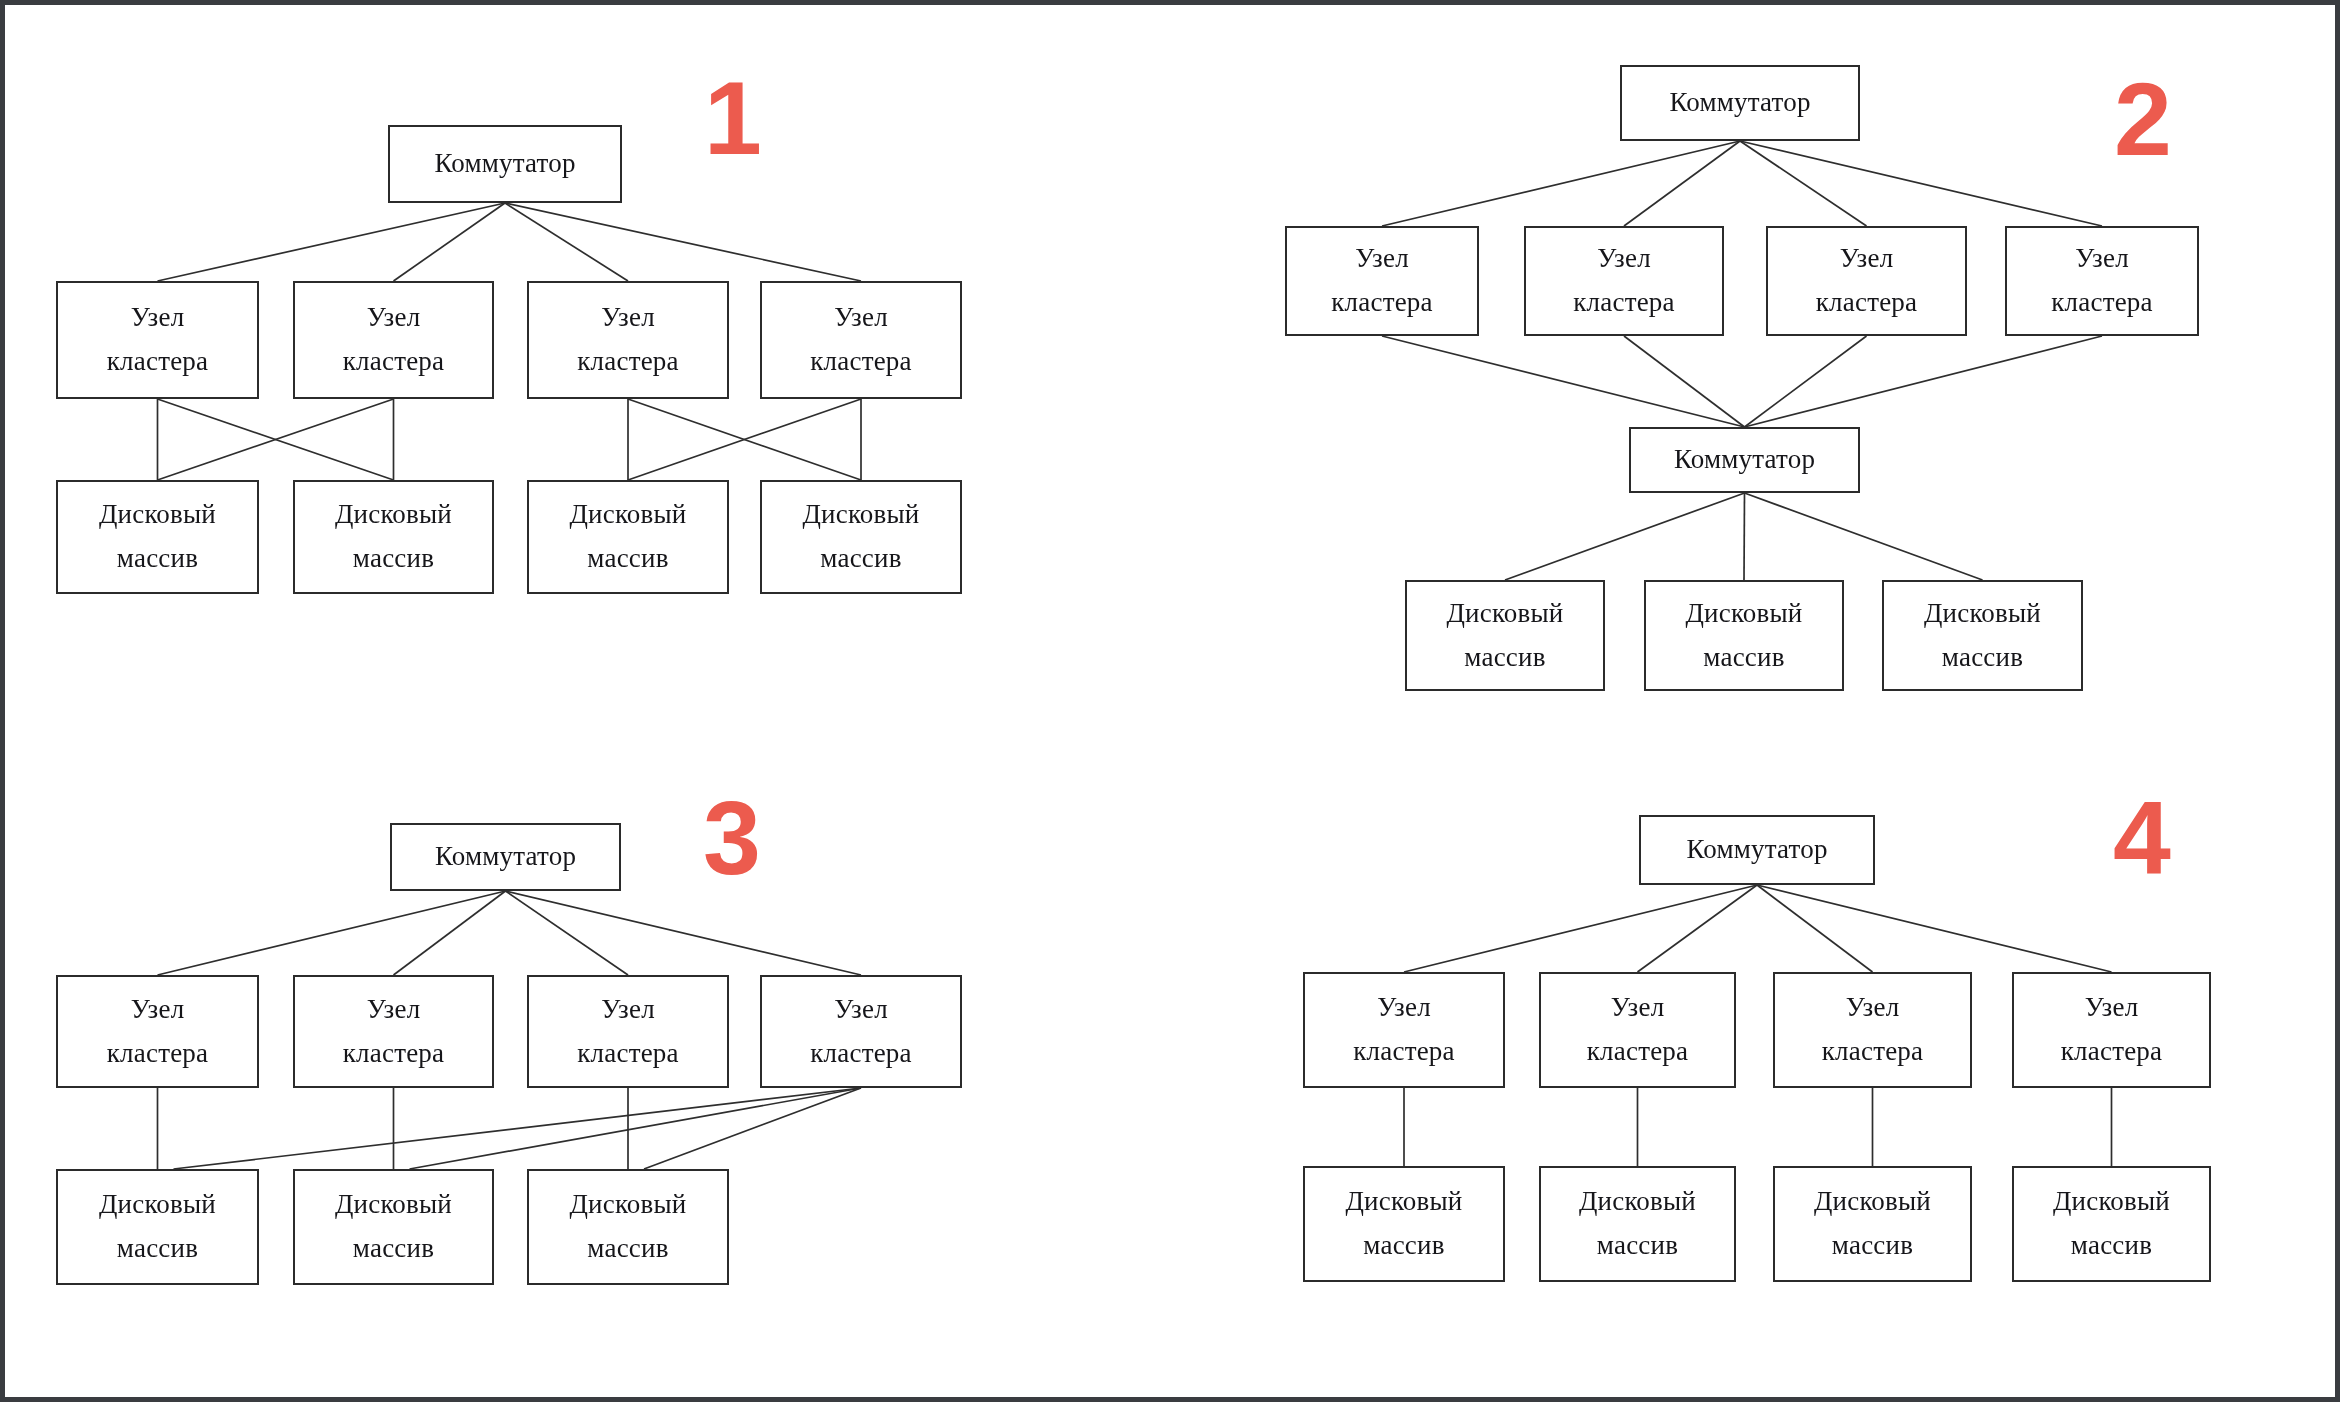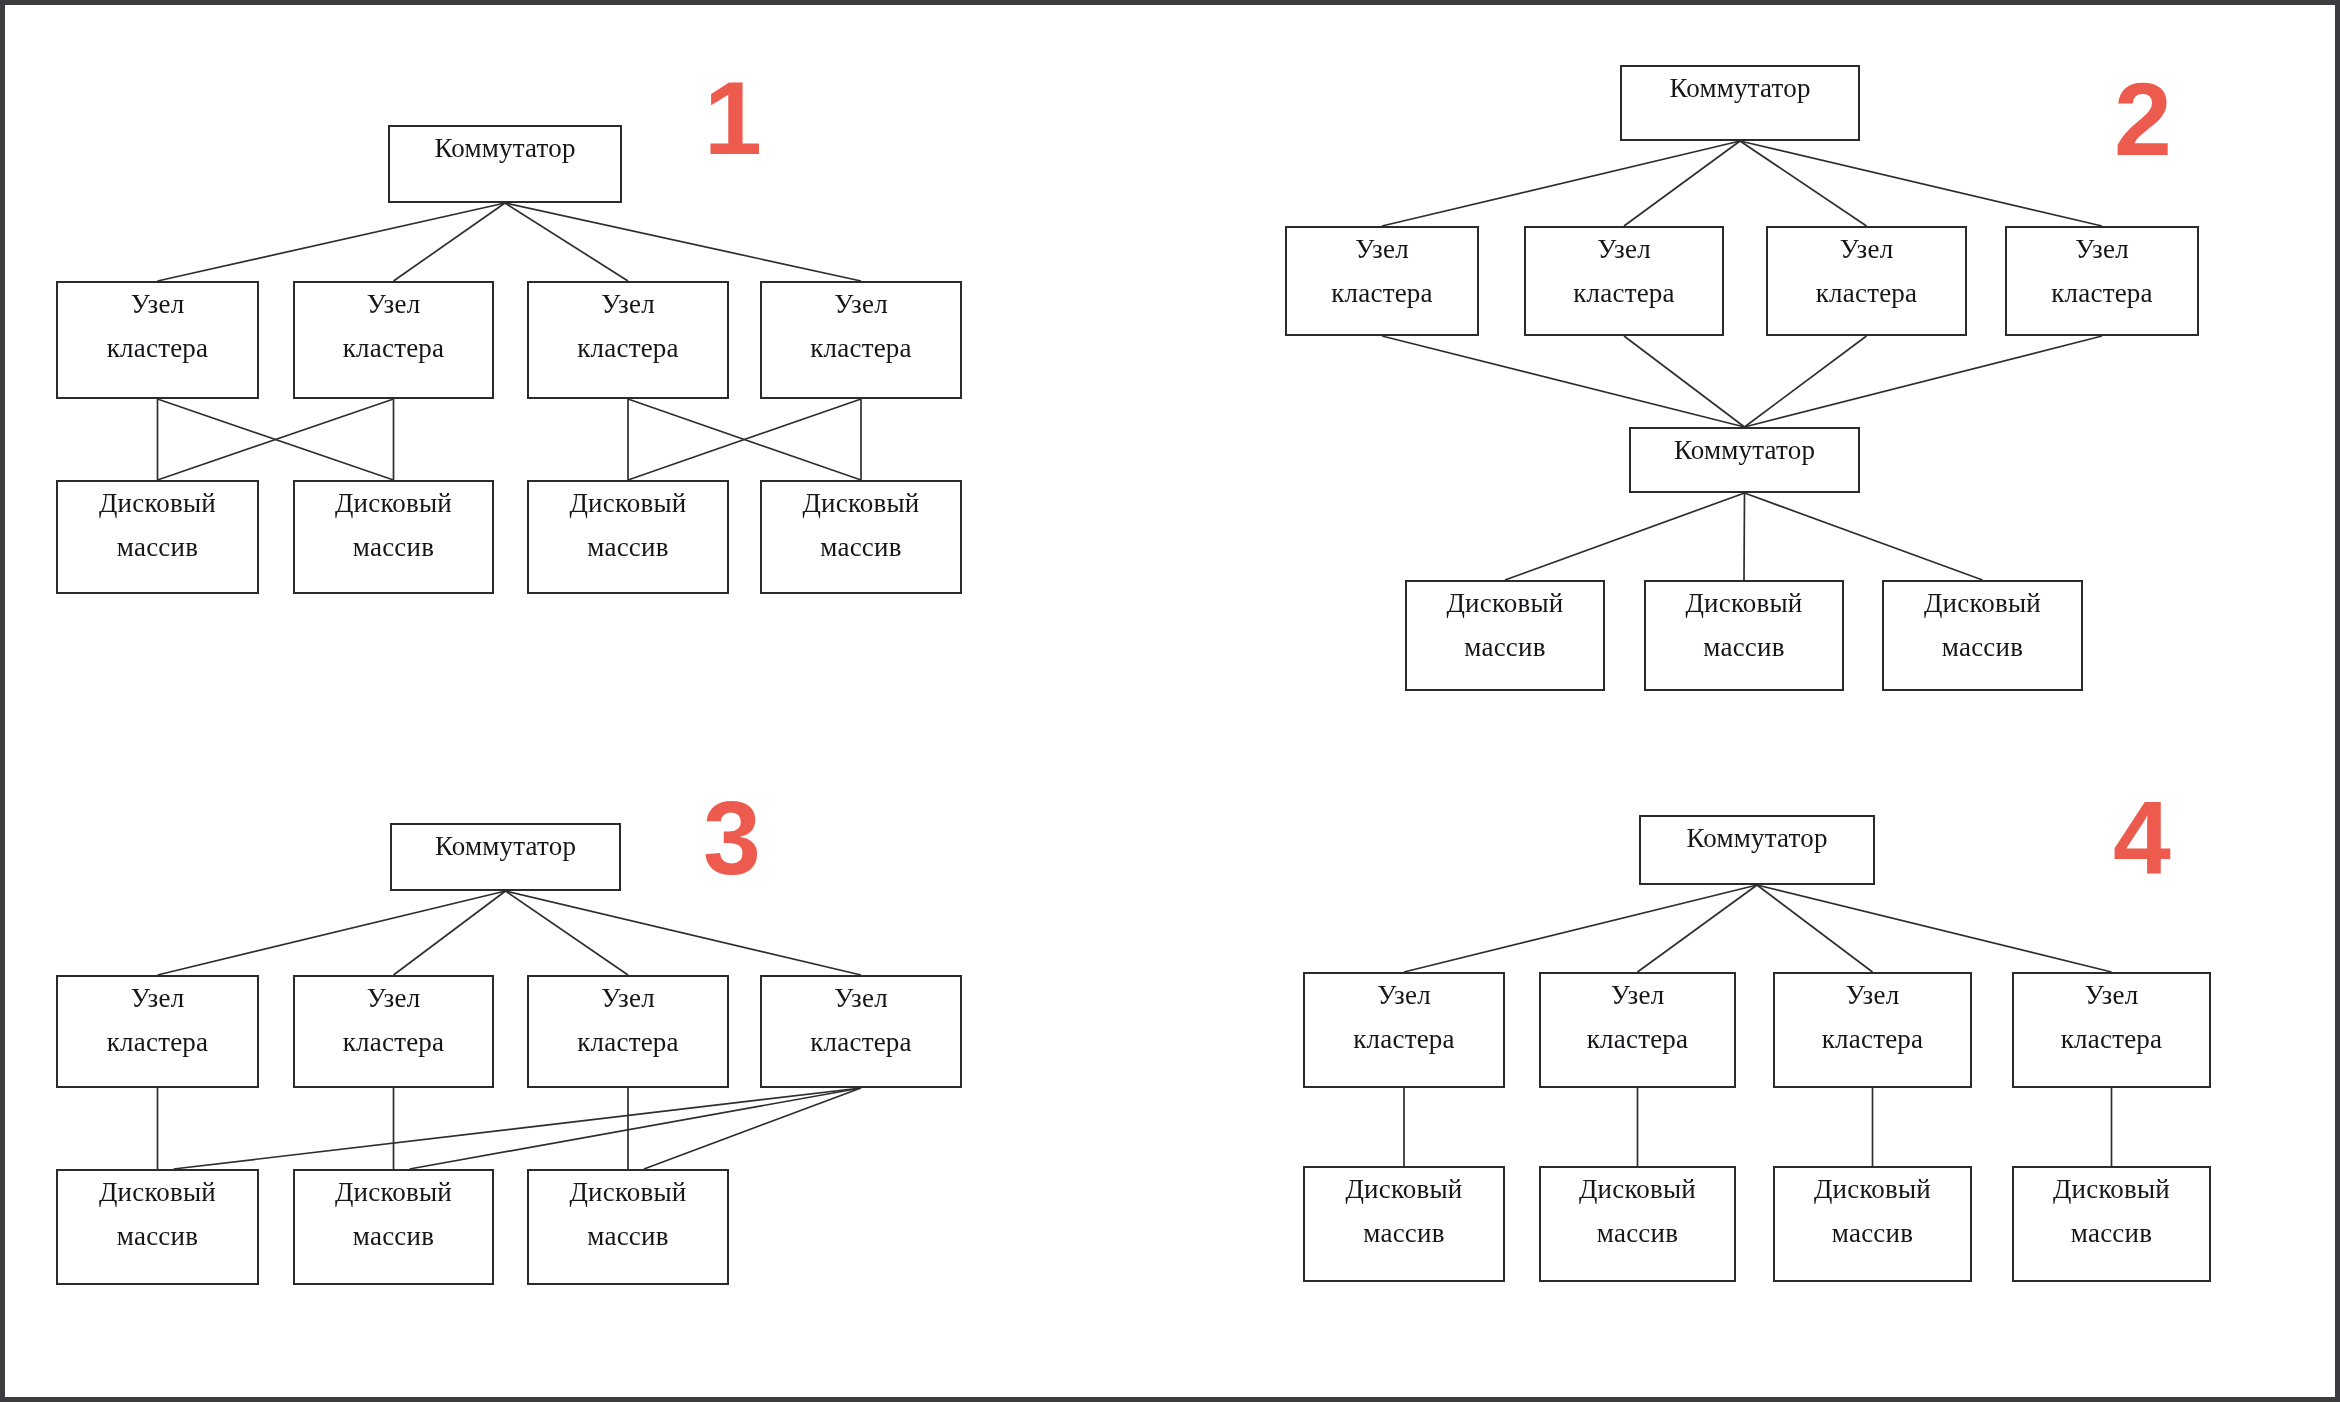--- a/index.html
+++ b/index.html
@@ -24,21 +24,21 @@
     height: 1392px;
   }
   .box {
     position: absolute;
     box-sizing: border-box;
     background: #ffffff;
     border: 2px solid #2b2b2b;
     display: flex;
     flex-direction: column;
     align-items: center;
-    justify-content: flex-start;
+    justify-content: center;
     text-align: center;
     font-size: 27px;
     line-height: 1.62;
     color: #16161a;
     letter-spacing: 0.2px;
   }
   .box span {
     display: block;
     white-space: nowrap;
   }

